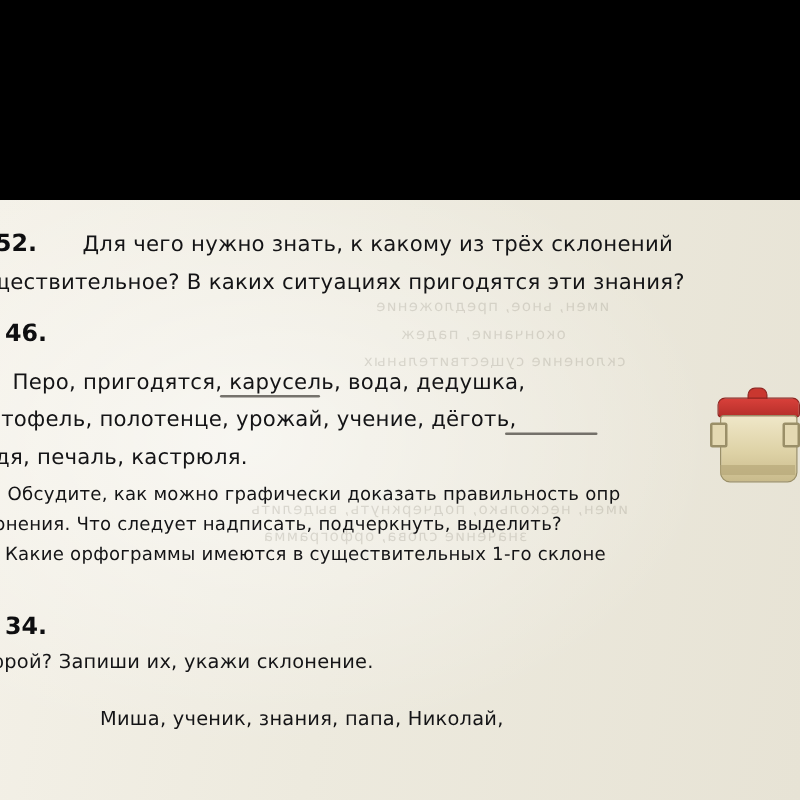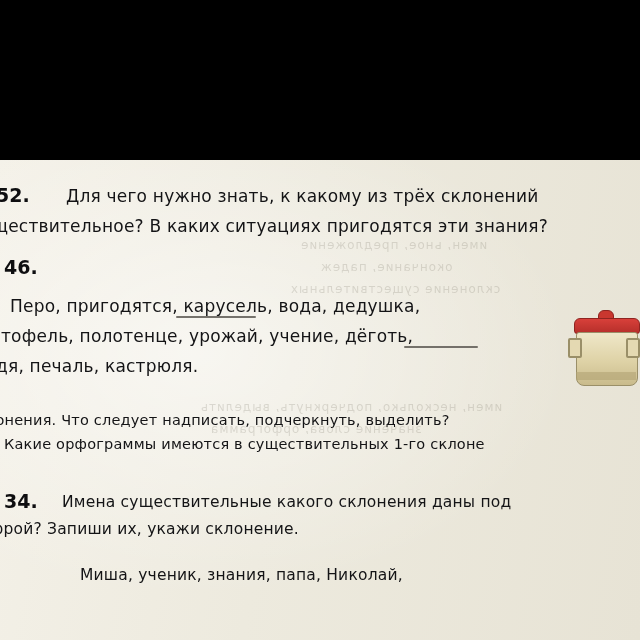--- a/index.html
+++ b/index.html
@@ -169,25 +169,25 @@
 
       <div class="ex-num" style="left: 4px; top: 96px;">46.</div>
 
       <div class="line t17" style="left: 10px; top: 136px;">Перо, пригодятся, карусель, вода, дедушка,</div>
       <div class="line t17" style="left: -10px; top: 166px;">ртофель, полотенце, урожай, учение, дёготь,</div>
       <div class="line t17" style="left: -4px; top: 196px;">дя, печаль, кастрюля.</div>
 
       <div class="pencil-underline" style="left: 176px; top: 156px; width: 80px;"></div>
       <div class="pencil-underline" style="left: 404px; top: 186px; width: 74px;"></div>
 
+      <div class="line t15" style="left: 6px; top: 228px;">Обсудите, как можно графически доказать правильность опр</div>
       <div class="line t15" style="left: -14px; top: 252px;">лонения. Что следует надписать, подчеркнуть, выделить?</div>
       <div class="line t15" style="left: 4px; top: 276px;">Какие орфограммы имеются в существительных 1-го склоне</div>
 
       <div class="ex-num" style="left: 4px; top: 330px;">34.</div>
-      <div class="line t16" style="left: 62px; top: 333px;">Имена существительные какого склонения даны под</div>
       <div class="line t16" style="left: -10px; top: 360px;">фрой? Запиши их, укажи склонение.</div>
       <div class="line t16" style="left: 80px; top: 406px;">Миша, ученик, знания, папа, Николай,</div>
 
       <div class="pot">
         <div class="pot-knob"></div>
         <div class="pot-lid"></div>
         <div class="pot-body"></div>
         <div class="pot-band"></div>
         <div class="pot-handle left"></div>
         <div class="pot-handle right"></div>

